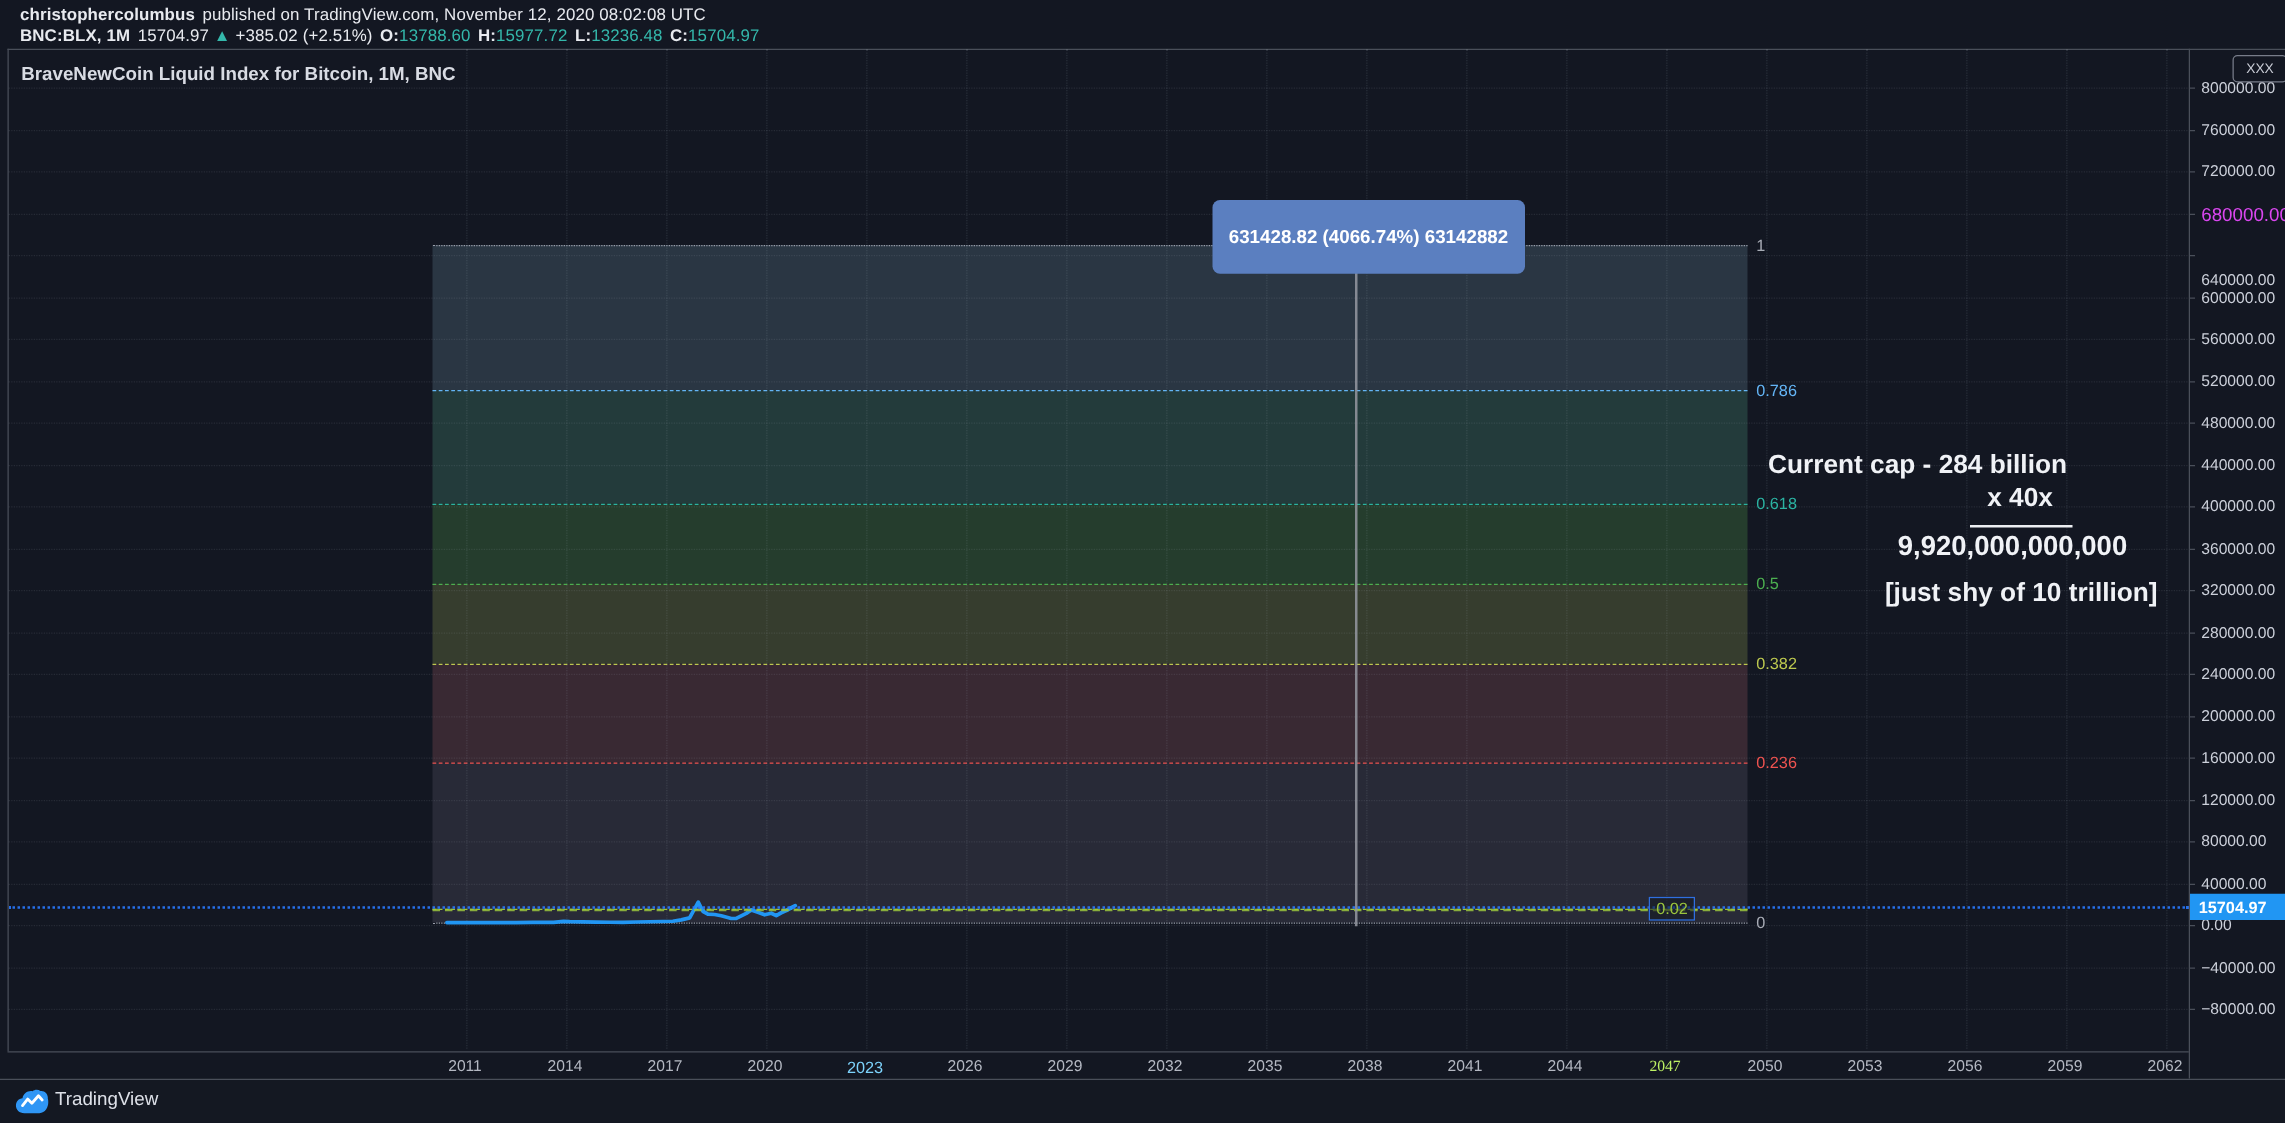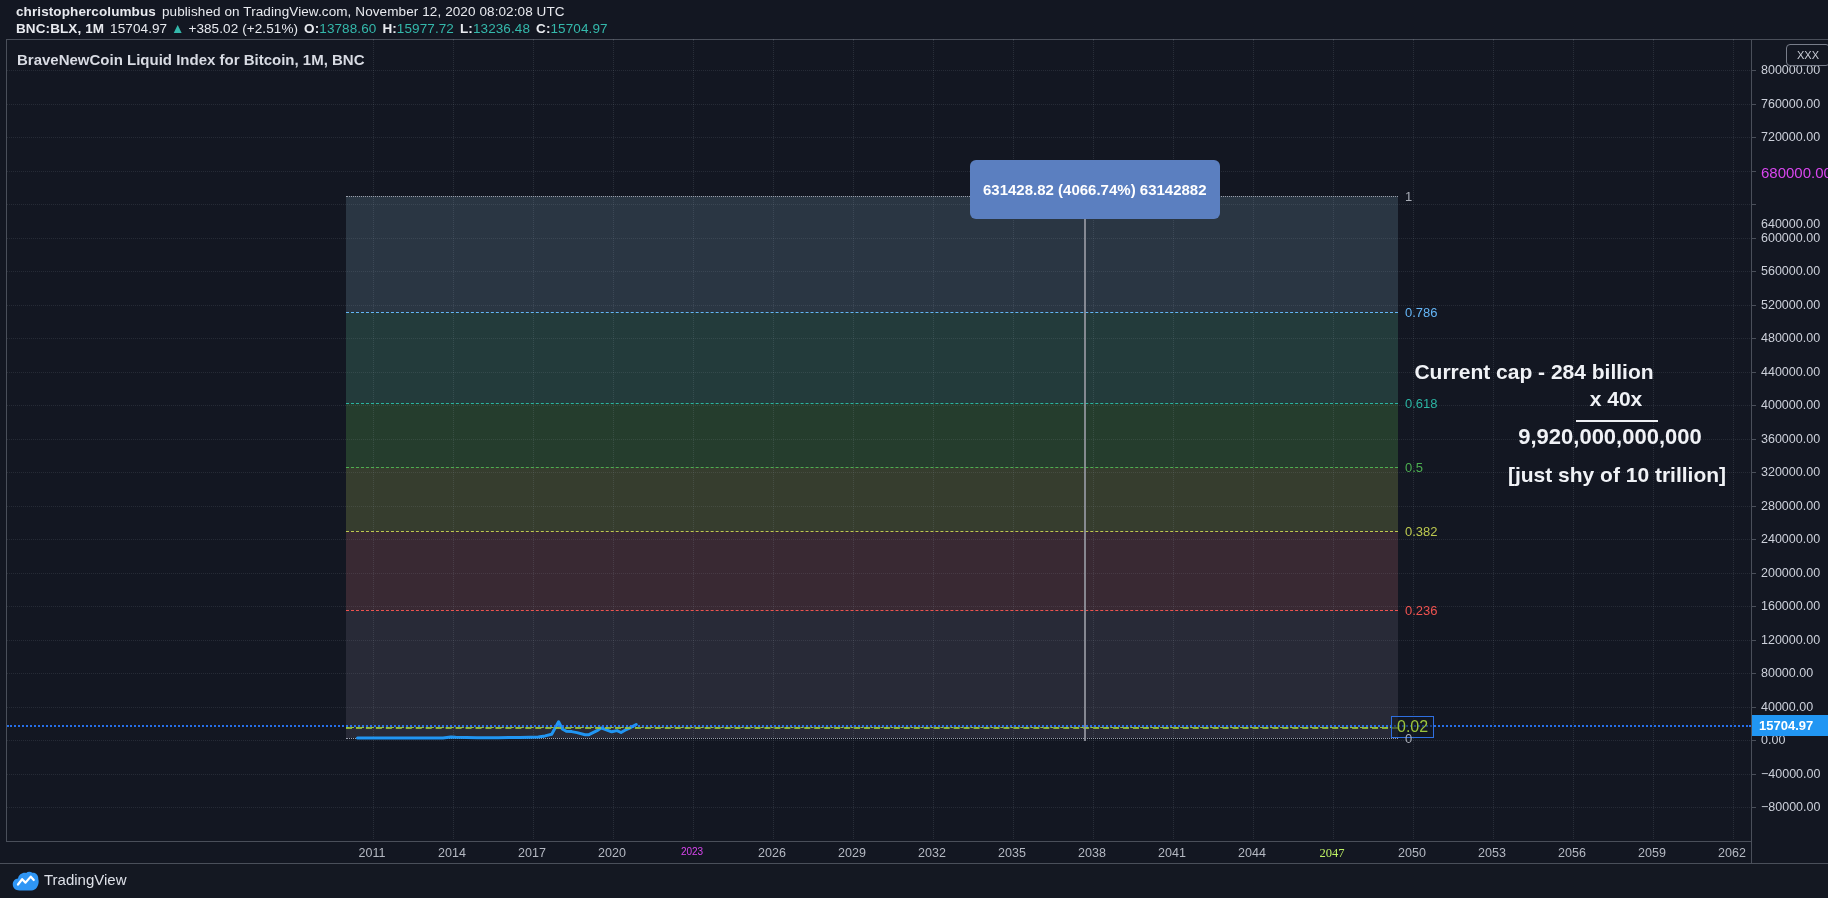--- a/index.html
+++ b/index.html
@@ -122,21 +122,21 @@
   <div id="price-line"></div>
   <div id="vline"></div>
   <div id="vline-arrow"></div>
   <div id="fib-labels">
       <div style="position: absolute; left: 1398px; top: 157px; font-size: 13px; color: rgb(168, 172, 182); transform: translateY(-50%); white-space: nowrap;">1</div>
       <div style="position: absolute; left: 1398px; top: 272.988px; font-size: 13px; color: rgb(100, 181, 246); transform: translateY(-50%); white-space: nowrap;">0.786</div>
       <div style="position: absolute; left: 1398px; top: 364.044px; font-size: 13px; color: rgb(43, 179, 162); transform: translateY(-50%); white-space: nowrap;">0.618</div>
       <div style="position: absolute; left: 1398px; top: 428px; font-size: 13px; color: rgb(76, 175, 80); transform: translateY(-50%); white-space: nowrap;">0.5</div>
       <div style="position: absolute; left: 1398px; top: 491.956px; font-size: 13px; color: rgb(189, 201, 79); transform: translateY(-50%); white-space: nowrap;">0.382</div>
       <div style="position: absolute; left: 1398px; top: 571.088px; font-size: 13px; color: rgb(239, 83, 80); transform: translateY(-50%); white-space: nowrap;">0.236</div>
-      <div style="position: absolute; left: 1384px; top: 688.16px; font-size: 16px; color: rgb(155, 197, 61); transform: translateY(-50%); white-space: nowrap; border: 1px solid rgb(47, 111, 224); padding: 1px 5px; background: rgba(19, 23, 34, 0.55);">0.02</div>
+      <div style="position: absolute; left: 1312px; top: 688.16px; font-size: 13px; color: rgb(155, 197, 61); transform: translateY(-50%); white-space: nowrap; border: 1px solid rgb(47, 111, 224); padding: 1px 5px; background: rgba(19, 23, 34, 0.55);">0.02</div>
       <div style="position: absolute; left: 1398px; top: 699px; font-size: 13px; color: rgb(168, 172, 182); transform: translateY(-50%); white-space: nowrap;">0</div>
     </div>
   <div id="badge">631428.82 (4066.74%) 63142882</div>
   <div id="chart-title">BraveNewCoin Liquid Index for Bitcoin, 1M, BNC</div>
 </div>
 
 <div class="ann" id="ann1">Current cap - 284 billion</div>
 <div class="ann" id="ann2">x 40x</div>
 <div id="ann-overline"></div>
 <div class="ann" id="ann3">9,920,000,000,000</div>
@@ -191,21 +191,21 @@
     <div style="position: absolute; left: 9px; top: 761px; font-size: 12.5px; color: rgb(204, 208, 218); white-space: nowrap;">−80000.00</div>
   </div>
 <div id="xxx-badge">XXX</div>
 <div id="price-tag">15704.97</div>
 
 <div id="time-axis">
     <div style="position: absolute; left: 366px; top: 4px; transform: translateX(-50%); font-size: 12.5px; color: rgb(180, 184, 194);">2011</div>
     <div style="position: absolute; left: 446px; top: 4px; transform: translateX(-50%); font-size: 12.5px; color: rgb(180, 184, 194);">2014</div>
     <div style="position: absolute; left: 526px; top: 4px; transform: translateX(-50%); font-size: 12.5px; color: rgb(180, 184, 194);">2017</div>
     <div style="position: absolute; left: 606px; top: 4px; transform: translateX(-50%); font-size: 12.5px; color: rgb(180, 184, 194);">2020</div>
-    <div style="position: absolute; left: 686px; top: 4px; transform: translateX(-50%); font-size: 10px; color: #d946ef;">2023</div>
+    <div style="position: absolute; left: 686px; top: 4px; transform: translateX(-50%); font-size: 13px; color: #7dd3fc;">2023</div>
     <div style="position: absolute; left: 766px; top: 4px; transform: translateX(-50%); font-size: 12.5px; color: rgb(180, 184, 194);">2026</div>
     <div style="position: absolute; left: 846px; top: 4px; transform: translateX(-50%); font-size: 12.5px; color: rgb(180, 184, 194);">2029</div>
     <div style="position: absolute; left: 926px; top: 4px; transform: translateX(-50%); font-size: 12.5px; color: rgb(180, 184, 194);">2032</div>
     <div style="position: absolute; left: 1006px; top: 4px; transform: translateX(-50%); font-size: 12.5px; color: rgb(180, 184, 194);">2035</div>
     <div style="position: absolute; left: 1086px; top: 4px; transform: translateX(-50%); font-size: 12.5px; color: rgb(180, 184, 194);">2038</div>
     <div style="position: absolute; left: 1166px; top: 4px; transform: translateX(-50%); font-size: 12.5px; color: rgb(180, 184, 194);">2041</div>
     <div style="position: absolute; left: 1246px; top: 4px; transform: translateX(-50%); font-size: 12.5px; color: rgb(180, 184, 194);">2044</div>
     <div style="position: absolute; left: 1326px; top: 4px; transform: translateX(-50%); font-size: 12.5px; color: #bef264; font-family: Liberation Serif, serif;">2047</div>
     <div style="position: absolute; left: 1406px; top: 4px; transform: translateX(-50%); font-size: 12.5px; color: rgb(180, 184, 194);">2050</div>
     <div style="position: absolute; left: 1486px; top: 4px; transform: translateX(-50%); font-size: 12.5px; color: rgb(180, 184, 194);">2053</div>

